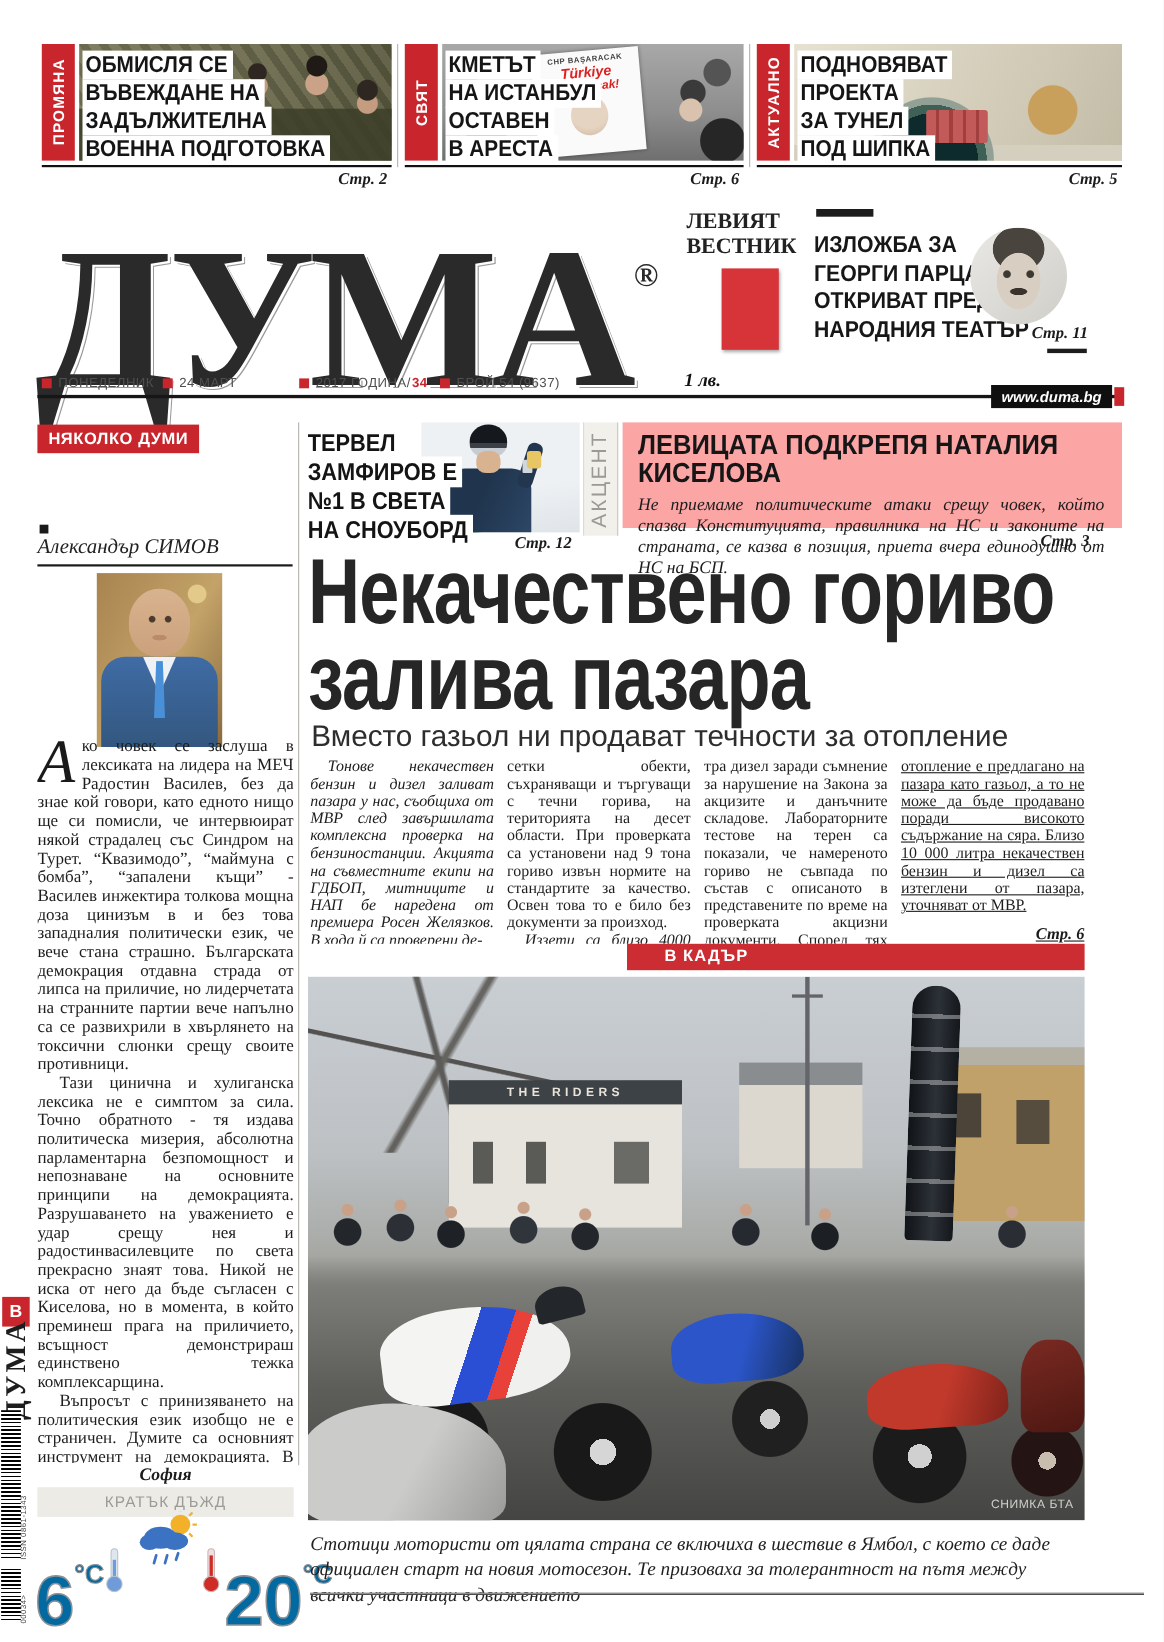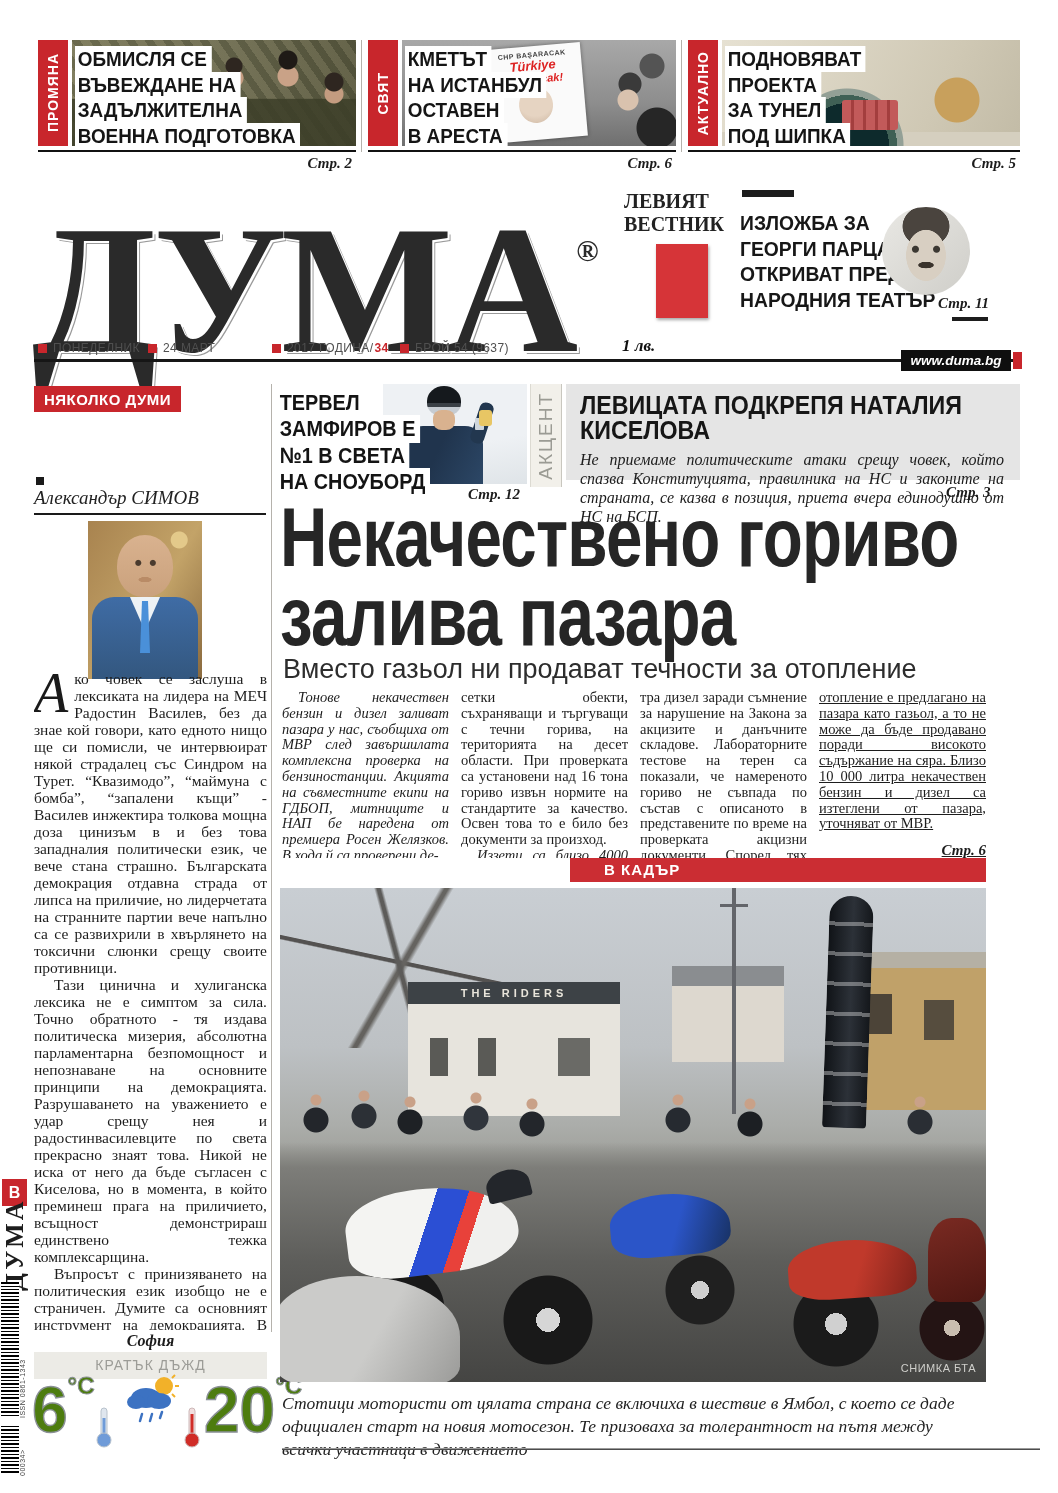--- a/index.html
+++ b/index.html
@@ -126,22 +126,22 @@
   .op-photo .tie { position:absolute; left:52px; top:80px; width:10px; height:52px; background:#4a90d9;
       clip-path:polygon(20% 0,80% 0,100% 100%,0 100%); }
   .op-body { position:absolute; left:34px; top:670px; width:233px; height:660px; overflow:hidden;
              font:400 15.5px/17px "Liberation Serif", serif; color:#1d1d1d; text-align:justify; }
   .op-body p.ind { text-indent:20px; }
   .dropcap { float:left; font:italic 400 56px/43px "Liberation Serif", serif; padding:2px 6px 0 0; color:#1a1a1a; }
   .city { position:absolute; left:34px; top:1332px; width:233px; text-align:center;
           font:italic 700 16px "Liberation Serif", serif; color:#1b1b1b; }
   .weather-bar { position:absolute; left:34px; top:1352px; width:233px; height:27px; background:#ecebe6;
           color:#9c9c97; font:400 14px/27px "Liberation Sans", sans-serif; text-align:center; letter-spacing:1px; }
-  .temp { position:absolute; top:1374px; font:700 64px/1 "Liberation Sans", sans-serif;
-          color:#4d7c0f; -webkit-text-stroke:1.4px #8a9096; }
+  .temp { position:absolute; top:1420px; font:700 64px/1 "Liberation Sans", sans-serif;
+          color:#0369a1; -webkit-text-stroke:1.4px #8a9096; }
   .temp .unit { font-size:24px; -webkit-text-stroke:1px #8a9096; vertical-align:38px; letter-spacing:0; }
   #temp-low  { left:32px; }
   #temp-high { left:204px; }
   .wicon { position:absolute; }
 
   
   .spine-redbox { position:absolute; left:2px; top:1179px; width:25px; height:27px; background:#c8262c;
       color:#fff; font:700 16px/27px "Liberation Sans"; text-align:center; }
   .spine-duma { position:absolute; left:0; top:1203px; width:30px; height:88px; writing-mode:vertical-rl;
       transform:rotate(180deg); font:700 26px "Liberation Serif", serif; letter-spacing:3px; color:#1d1d1d; text-align:center; }
@@ -169,21 +169,21 @@
       background:#22374f; border-radius:6px; }
   .sport-photo .medal { position:absolute; left:96px; top:26px; width:13px; height:16px; border-radius:3px;
       background:#e8c664; box-shadow:-6px 6px 0 -2px #cfd6dc; }
   .sport-title { position:absolute; left:277px; top:390px; z-index:3; transform:scaleX(.9); transform-origin:0 0;
       font:700 22px/1.2 "Liberation Sans", sans-serif; color:#141414; }
   .sport-page { position:absolute; left:468px; top:486px; }
   .accent-label { position:absolute; left:530px; top:384px; width:32px; height:103px; background:#f2f0ea;
       border-left:1px solid #dcdad2; border-right:1px solid #c9c7bf; display:flex; align-items:center; justify-content:center; }
   .accent-label span { writing-mode:vertical-rl; transform:rotate(180deg); color:#9b9b94;
       font:400 19px "Liberation Sans", sans-serif; letter-spacing:2px; }
-  .accent-box { position:absolute; left:566px; top:384px; width:454px; height:96px; background:#e5e5e5; }
+  .accent-box { position:absolute; left:566px; top:384px; width:454px; height:96px; background:#fca5a5; }
   .accent-title { margin:9px 0 0 14px; transform:scaleX(.93); transform-origin:0 0;
       font:700 25px/1 "Liberation Sans", sans-serif; color:#161616; }
   .accent-text { margin:7px 16px 0 14px; font:italic 400 16px/19px "Liberation Serif", serif; color:#1c1c1c;
       text-align:justify; }
   .accent-page { position:absolute; left:946px; top:484px; }
 
   
   .lead-h1 { position:absolute; left:280px; top:498px; transform:scaleX(.78); transform-origin:0 0;
       font:700 84px/79px "Liberation Sans", sans-serif; letter-spacing:-1px; color:#262626; white-space:nowrap; }
   .lead-sub { position:absolute; left:283px; top:654px; font:400 27px "Liberation Sans", sans-serif; color:#2d2d2d; }
@@ -436,21 +436,21 @@
 
   <div class="lead-h1">
     <div>Некачествено гориво</div>
     <div>залива пазара</div>
   </div>
   <div class="lead-sub">Вместо газьол ни продават течности за отопление</div>
   <div class="lead-col" id="lcol1">
       <p class="ind">Тонове некачествен бензин и дизел заливат пазара у нас, съобщиха от МВР след завършилата комплексна проверка на бензиностанции. Акцията на съвместните екипи на ГДБОП, митниците и НАП бе наредена от премиера Росен Желязков. В хода й са проверени де-</p>
     </div>
   <div class="lead-col" id="lcol2">
-      <p>сетки обекти, съхраняващи и търгуващи с течни горива, на територията на десет области. При проверката са установени над 16 тона гориво извън нормите на стандартите за качество. Освен това то е било без документи за произход.</p>
+      <p>сетки обекти, съхраняващи и търгуващи с течни горива, на територията на десет области. При проверката са установени над 9 тона гориво извън нормите на стандартите за качество. Освен това то е било без документи за произход.</p>
       <p class="ind">Иззети са близо 4000 ли-</p>
     </div>
   <div class="lead-col" id="lcol3">
       <p>тра дизел заради съмнение за нарушение на Закона за акцизите и данъчните складове. Лабораторните тестове на терен са показали, че намереното гориво не съвпада по състав с описаното в представените по време на проверката акцизни документи. Според тях гориво за</p>
     </div>
   <div class="lead-col" id="lcol4">
       <p>отопление е предлагано на пазара като газьол, а то не може да бъде продавано поради високото съдържание на сяра. Близо 10 000 литра некачествен бензин и дизел са изтеглени от пазара, уточняват от МВР.</p>
       <div class="pref lead-page">Стр. 6</div>
     </div>
 

